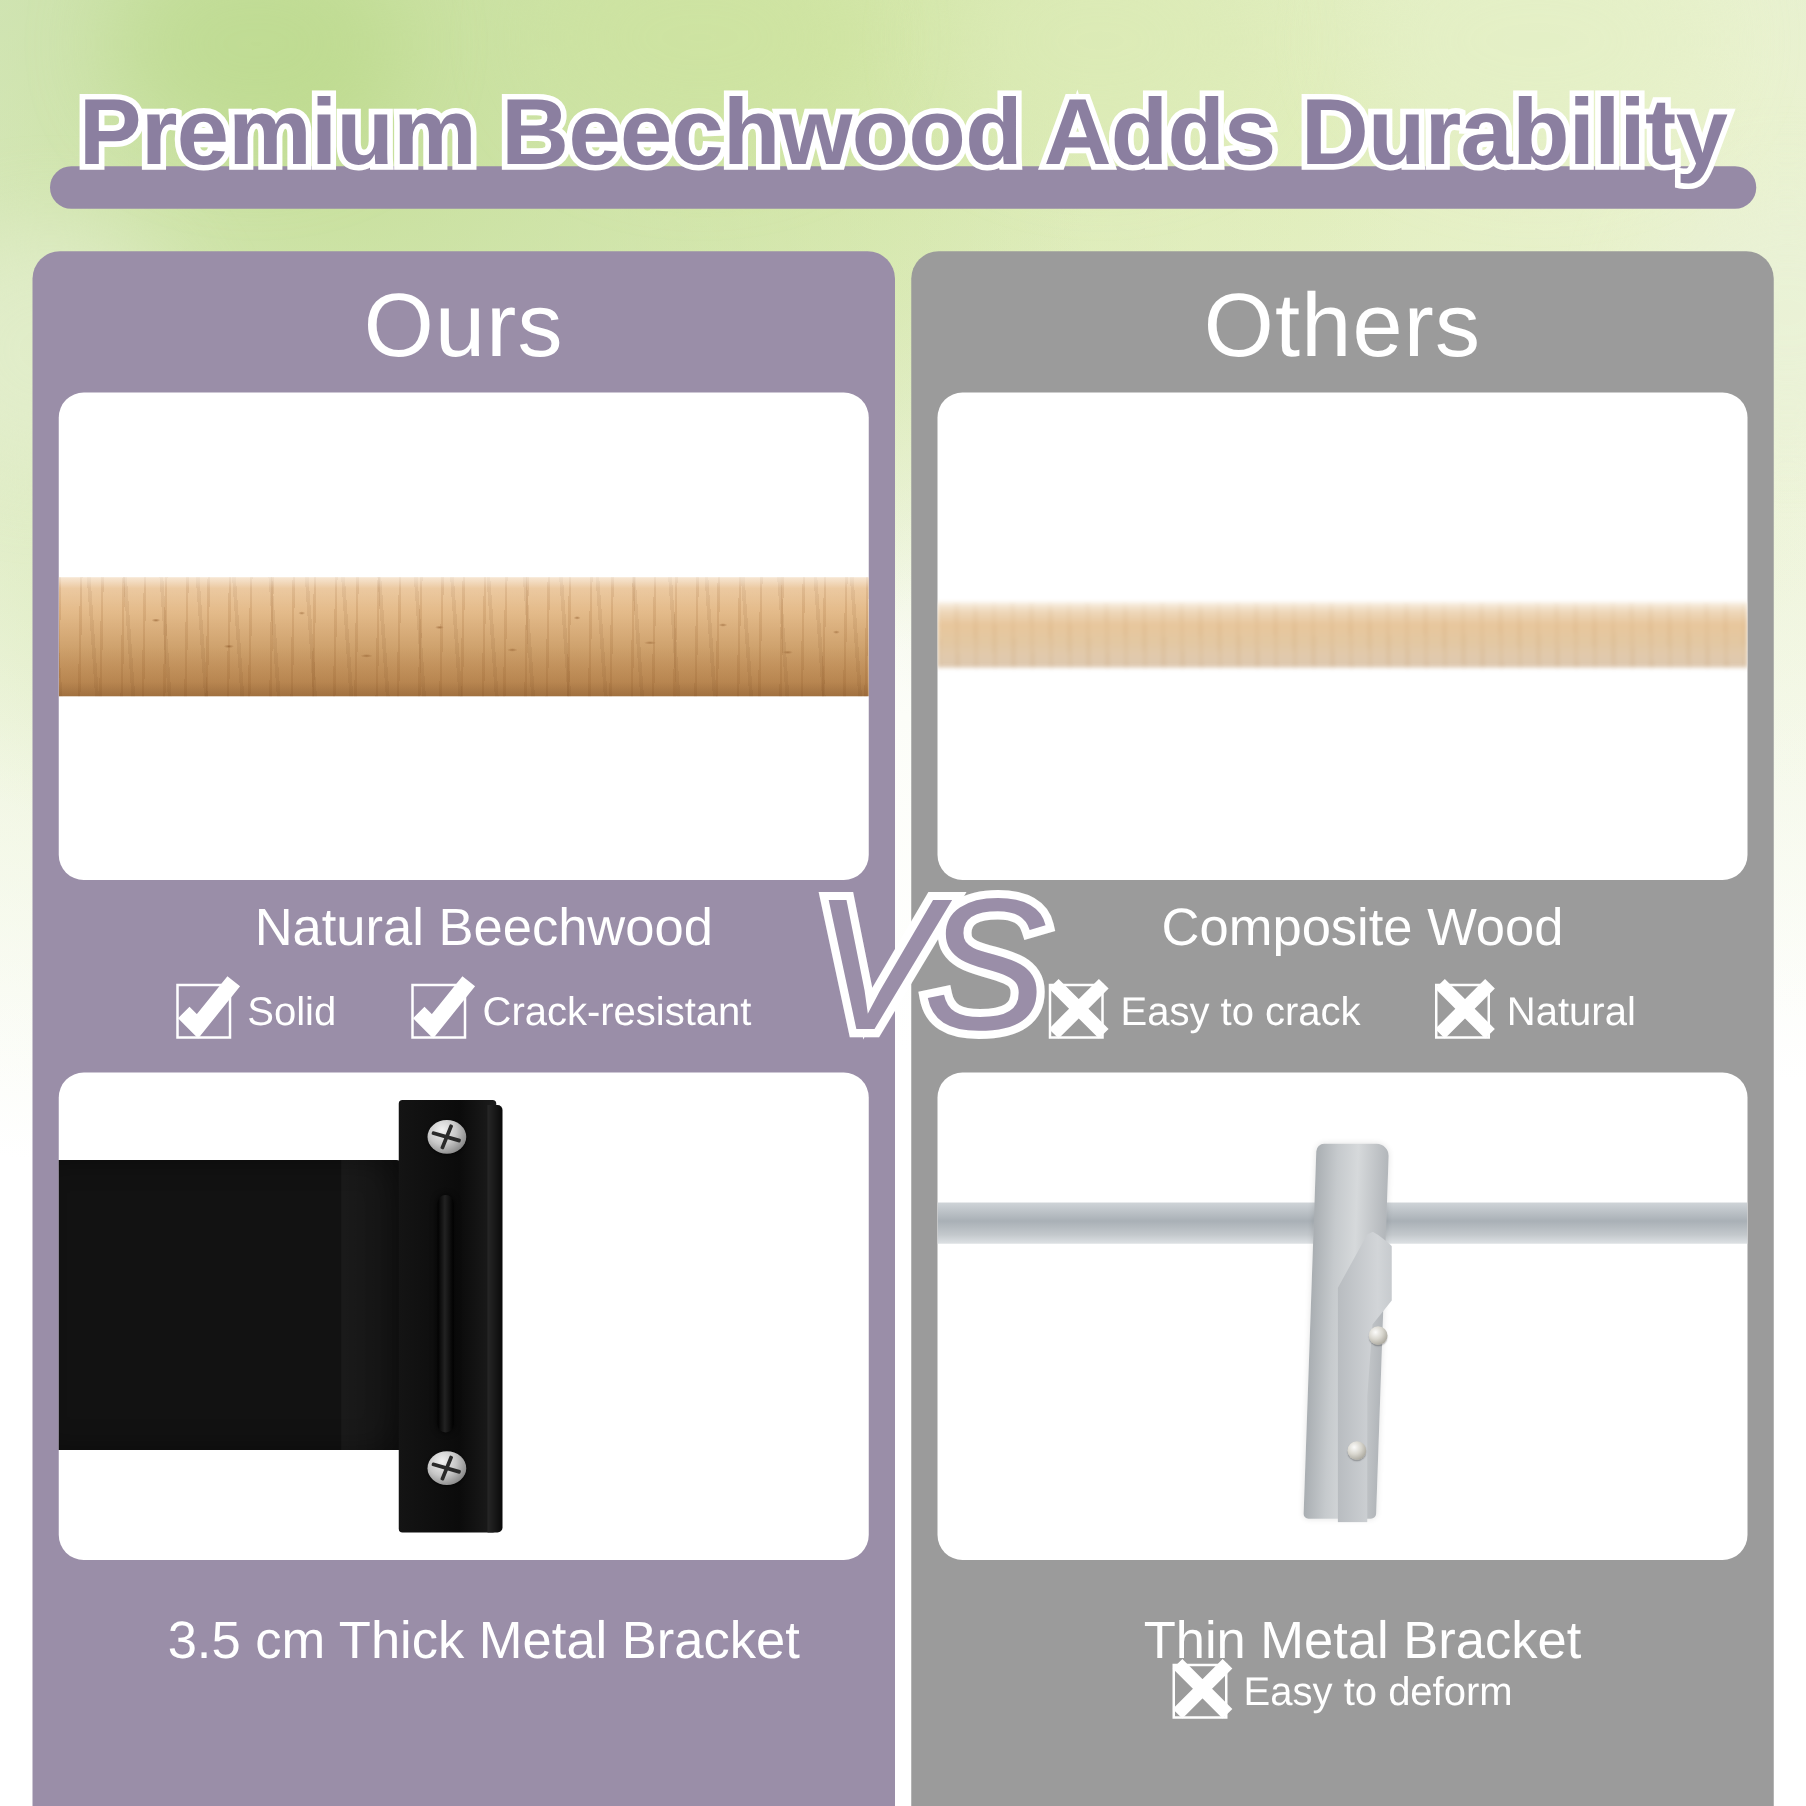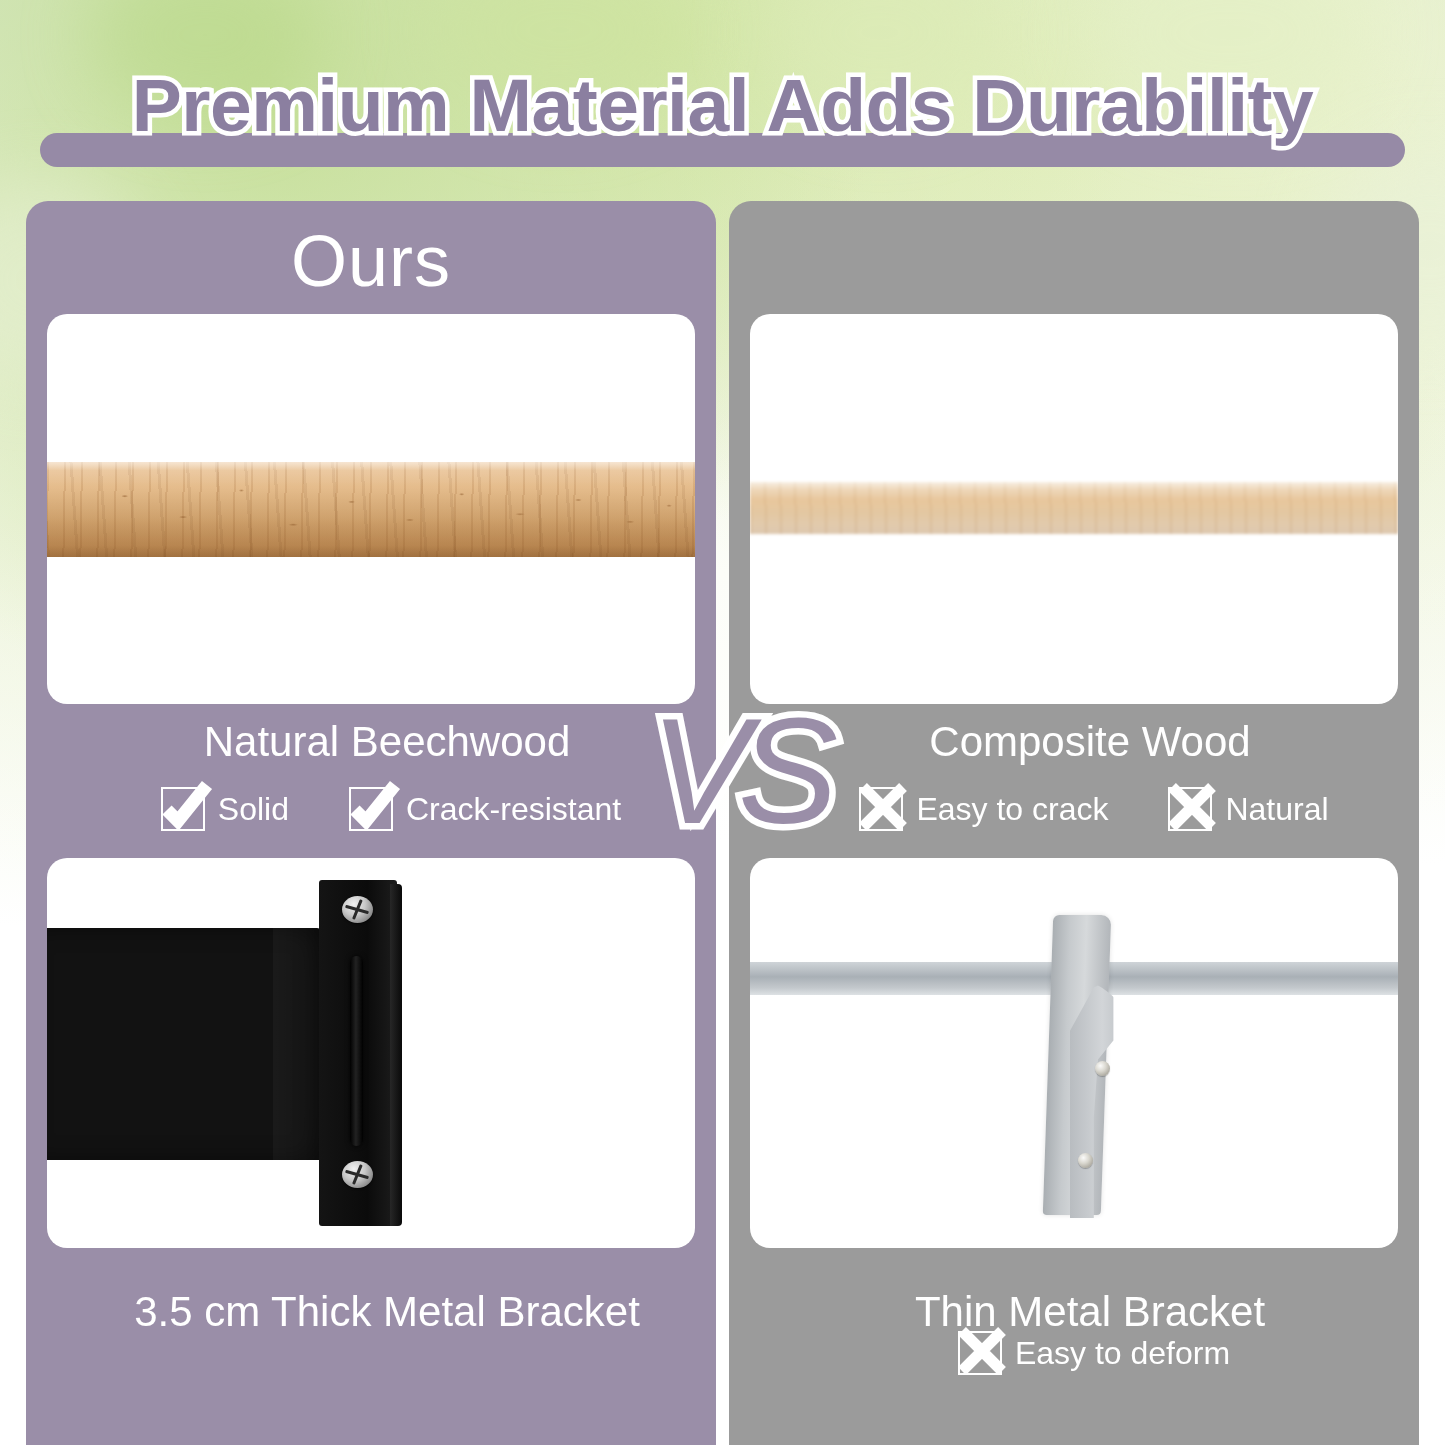--- a/index.html
+++ b/index.html
@@ -287,21 +287,20 @@
   .cap-bottom { top: 1060px; margin-top: 26px; }
 
   .features {
     position: absolute;
     left: 0;
     width: 100%;
     display: flex;
     justify-content: center;
     align-items: center;
     gap: 60px;
-    margin-left: 20px;
   }
   .feat-top    { top: 586px; }
   .feat-bottom { top: 1130px; }
 
   .feature {
     display: flex;
     align-items: center;
     gap: 13px;
   }
   .feature-label {
@@ -346,21 +345,21 @@
 
   <div class="bg-base"></div>
   <div class="bg-blob" style="left:90px;top:-50px;width:230px;height:170px;background:#b9d88a;"></div>
   <div class="bg-blob" style="left:430px;top:-60px;width:260px;height:180px;background:#cde39f;"></div>
   <div class="bg-blob" style="left:760px;top:-55px;width:240px;height:175px;background:#dcebb6;"></div>
   <div class="bg-blob" style="left:1090px;top:-60px;width:280px;height:185px;background:#e4f0c6;"></div>
   <div class="bg-blob" style="left:-70px;top:180px;width:220px;height:200px;background:#e7f0d4;"></div>
   <div class="bg-blob" style="left:1320px;top:150px;width:220px;height:200px;background:#e9f1d8;"></div>
 
   <div id="title-bar"></div>
-  <div id="title-text">Premium Material Adds Durability</div>
+  <div id="title-text">Premium Beechwood Adds Durability</div>
 
   <div class="panel" id="panel-ours">
     <div class="panel-title">Ours</div>
 
     <div class="photo-card card-top">
       <div class="rod-thick"></div>
     </div>
 
     <div class="caption cap-top">Natural Beechwood</div>
 
@@ -390,20 +389,21 @@
       <div class="bracket-slot"></div>
       <div class="screw" id="screw-top"></div>
       <div class="screw" id="screw-bottom"></div>
     </div>
 
     <div class="caption cap-bottom">3.5 cm Thick Metal Bracket</div>
 
   </div>
 
   <div class="panel" id="panel-others">
+    <div class="panel-title">Others</div>
 
     <div class="photo-card card-top">
       <div class="rod-thin"></div>
     </div>
 
     <div class="caption cap-top">Composite Wood</div>
 
     <div class="features feat-top">
       <div class="feature">
         <span class="mark-box">

